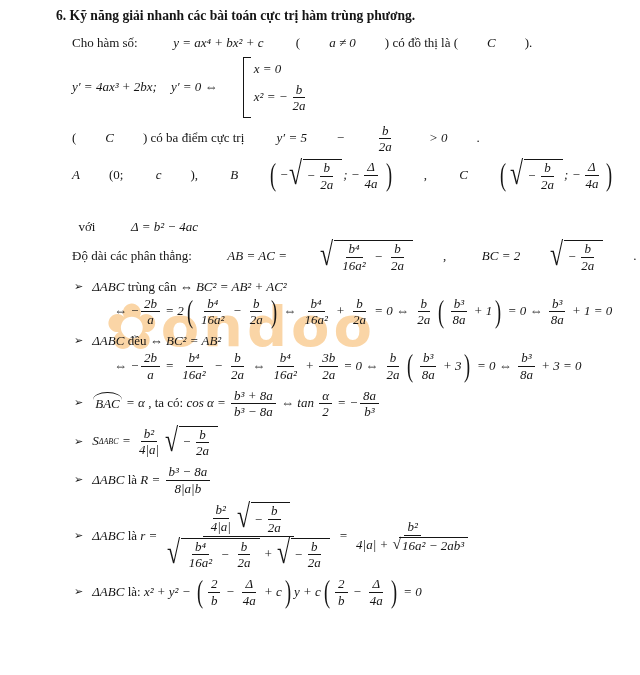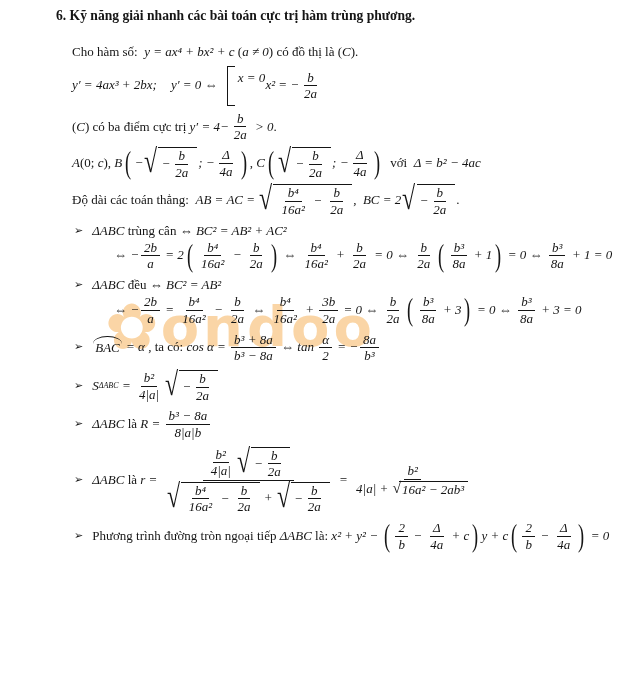--- a/index.html
+++ b/index.html
@@ -10,22 +10,22 @@
   }
   .page{position:relative;width:640px;height:675px;box-sizing:border-box;padding-top:6px;}
   .content{position:relative;z-index:1;}
   .watermark{
     position:absolute;top:295px;left:105px;z-index:0;display:flex;align-items:center;
     opacity:0.45;pointer-events:none;font-family:"DejaVu Sans",sans-serif;font-weight:bold;
   }
   .watermark .wm-flower{font-size:64px;line-height:1;margin-right:2px;}
   .watermark .wm-text{font-size:56px;line-height:1;letter-spacing:4px;}
   .line{display:flex;align-items:center;flex-wrap:wrap;margin:3px 0;line-height:1.15;}
-  .kind-title{margin:2px 0 21px 56px;font-weight:bold;font-style:italic;font-size:13.6px;}
-  .kind-body{margin-left:72px;margin-top:5px;margin-bottom:5px;}
+  .kind-title{margin:2px 0 12px 56px;font-weight:bold;font-style:italic;font-size:13.6px;}
+  .kind-body{margin-left:72px;margin-top:5px;margin-bottom:5px;gap:29px;}
   .kind-formula{margin:6px 0 6px 72px;}
   .kind-bullet{margin:7px 0 2px 74px;}
   .kind-subformula{margin:0 0 7px 114px;}
   .mi{font-style:italic;white-space:pre-wrap;}
   .up{font-style:normal;white-space:pre-wrap;}
   .spacer{display:inline-block;}
   .bullet-icon{font-family:"DejaVu Sans",sans-serif;font-style:normal;font-size:11px;margin-right:9px;}
   
   .frac{display:inline-flex;flex-direction:column;align-items:center;text-align:center;
         vertical-align:middle;margin:0 2px;line-height:1.05;}
@@ -38,22 +38,22 @@
   .sqrt>.vinc{display:inline-flex;align-items:center;border-top:1.2px solid #151515;
               padding:1px 4px 0 3px;}
   .sqrt.tall>.rad{font-size:2.55em;line-height:0.82;transform:scaleX(0.72);transform-origin:left top;
                   margin-right:-4px;font-weight:300;}
   
   .par{display:inline-flex;align-items:center;margin:0 1px;}
   .par>.pg{font-style:normal;line-height:1;}
   .par.tall>.pg{font-size:2.35em;font-weight:300;transform:scaleX(0.6);}
   .par>.pc{display:inline-flex;align-items:center;padding:0 1px;}
   
-  .cases{display:inline-flex;flex-direction:row;align-items:flex-start;justify-content:center;
-         position:relative;margin-left:6px;padding:2px 0 2px 10px;border-left:1.6px solid #151515;}
+  .cases{display:inline-flex;flex-direction:column;align-items:flex-start;justify-content:center;
+         position:relative;margin-left:22px;padding:2px 0 2px 10px;border-left:1.6px solid #151515;}
   .cases::before,.cases::after{content:"";position:absolute;left:0;width:7px;height:0;}
   .cases::before{top:0;border-top:1.6px solid #151515;}
   .cases::after{bottom:0;border-bottom:1.6px solid #151515;}
   .crow{display:inline-flex;align-items:center;padding:3px 0;}
   
   .hat{position:relative;padding:2px 3px 0;}
   .hat::before{content:"";position:absolute;left:1px;right:1px;top:-3px;height:7px;
                border-top:1.4px solid #151515;border-radius:50% 50% 0 0/100% 100% 0 0;}
   sub.ssub{font-size:0.62em;font-style:italic;line-height:1;}
 </style>
@@ -96,21 +96,21 @@
                 <span class="mi">2a</span>
               </span>
             </span>
           </span>
         </span>
       </div>
       <div class="line kind-body">
         <span class="up">(</span>
         <span class="mi">C</span>
         <span class="up">) có ba điểm cực trị </span>
-        <span class="mi">y′ = 4</span>
+        <span class="mi">y′ = 5</span>
         <span class="mi">−</span>
         <span class="frac">
           <span class="num">
             <span class="mi">b</span>
           </span>
           <span class="den">
             <span class="mi">2a</span>
           </span>
         </span>
         <span class="mi"> &gt; 0</span>
@@ -180,21 +180,21 @@
                 <span class="mi">4a</span>
               </span>
             </span>
           </span>
           <span class="pg">)</span>
         </span>
         <span class="up">  với  </span>
         <span class="mi">Δ = b² − 4ac</span>
       </div>
       <div class="line kind-body">
-        <span class="up">Độ dài các toán thẳng:  </span>
+        <span class="up">Độ dài các phân thẳng:  </span>
         <span class="mi">AB = AC = </span>
         <span class="sqrt tall">
           <span class="rad">√</span>
           <span class="vinc">
             <span class="frac">
               <span class="num">
                 <span class="mi">b⁴</span>
               </span>
               <span class="den">
                 <span class="mi">16a²</span>
@@ -565,21 +565,20 @@
               <span class="rad">√</span>
               <span class="vinc">
                 <span class="mi">16a² − 2ab³</span>
               </span>
             </span>
           </span>
         </span>
       </div>
       <div class="line kind-bullet">
         <span class="bullet-icon">➢</span>
-        <span class="up">Phương trình đường tròn ngoại tiếp </span>
         <span class="mi">ΔABC</span>
         <span class="up"> là: </span>
         <span class="mi">x² + y² − </span>
         <span class="par tall">
           <span class="pg">(</span>
           <span class="pc">
             <span class="frac">
               <span class="num">
                 <span class="mi">2</span>
               </span>

